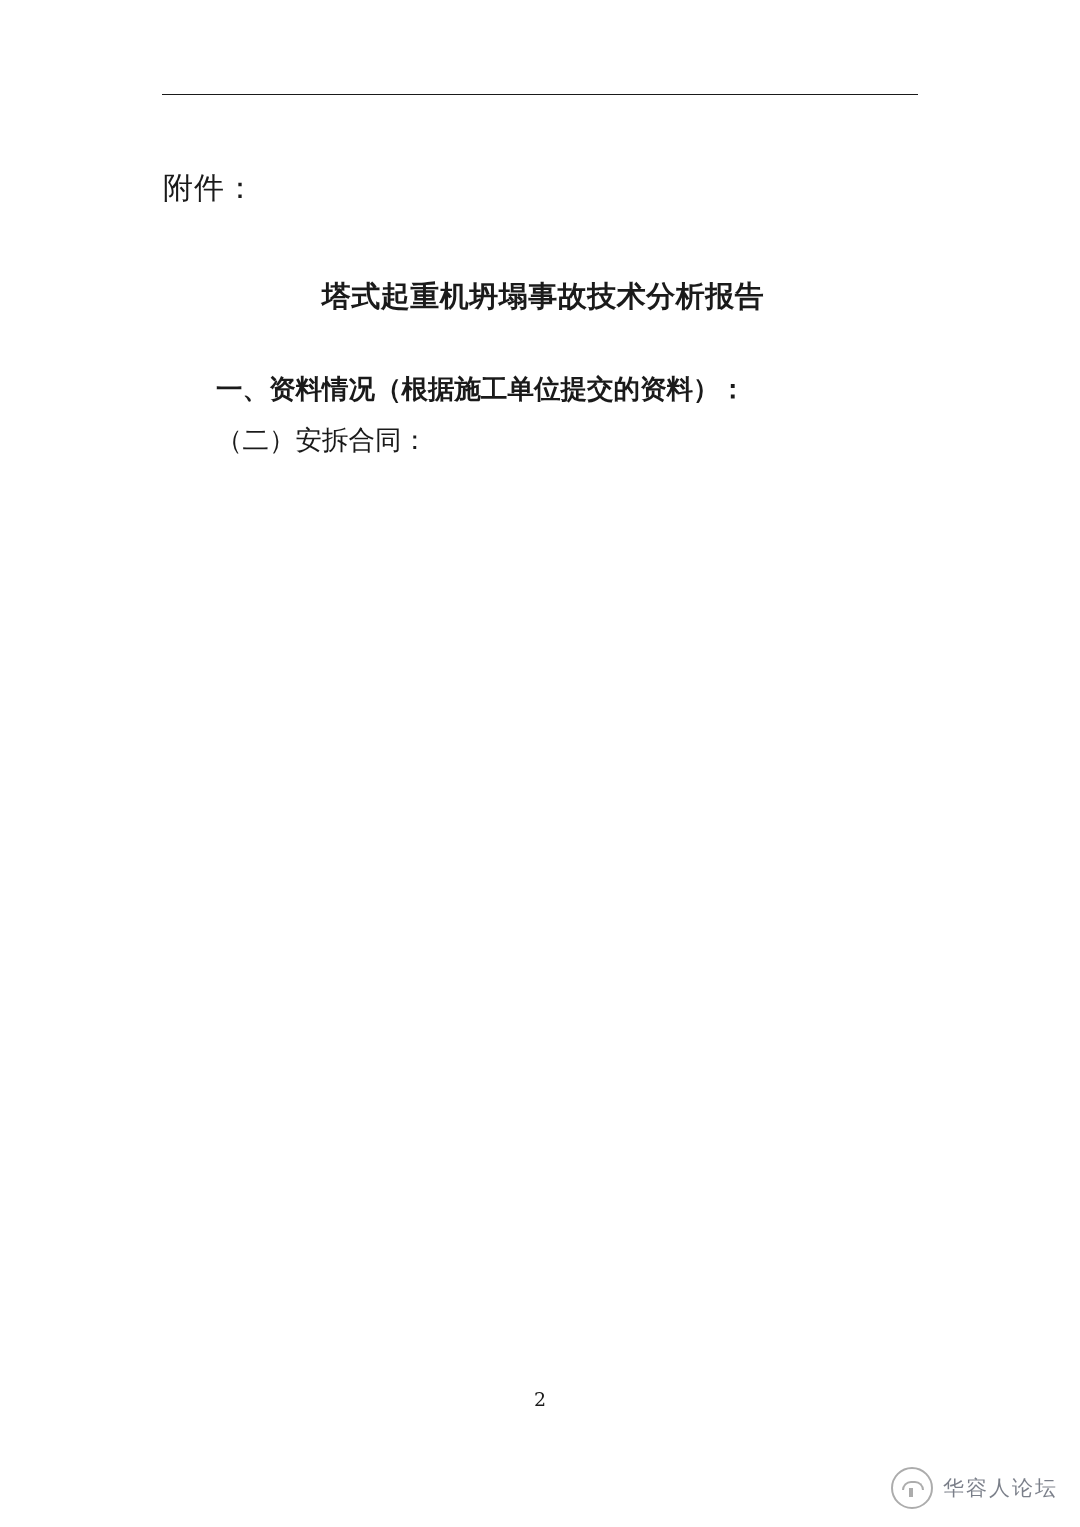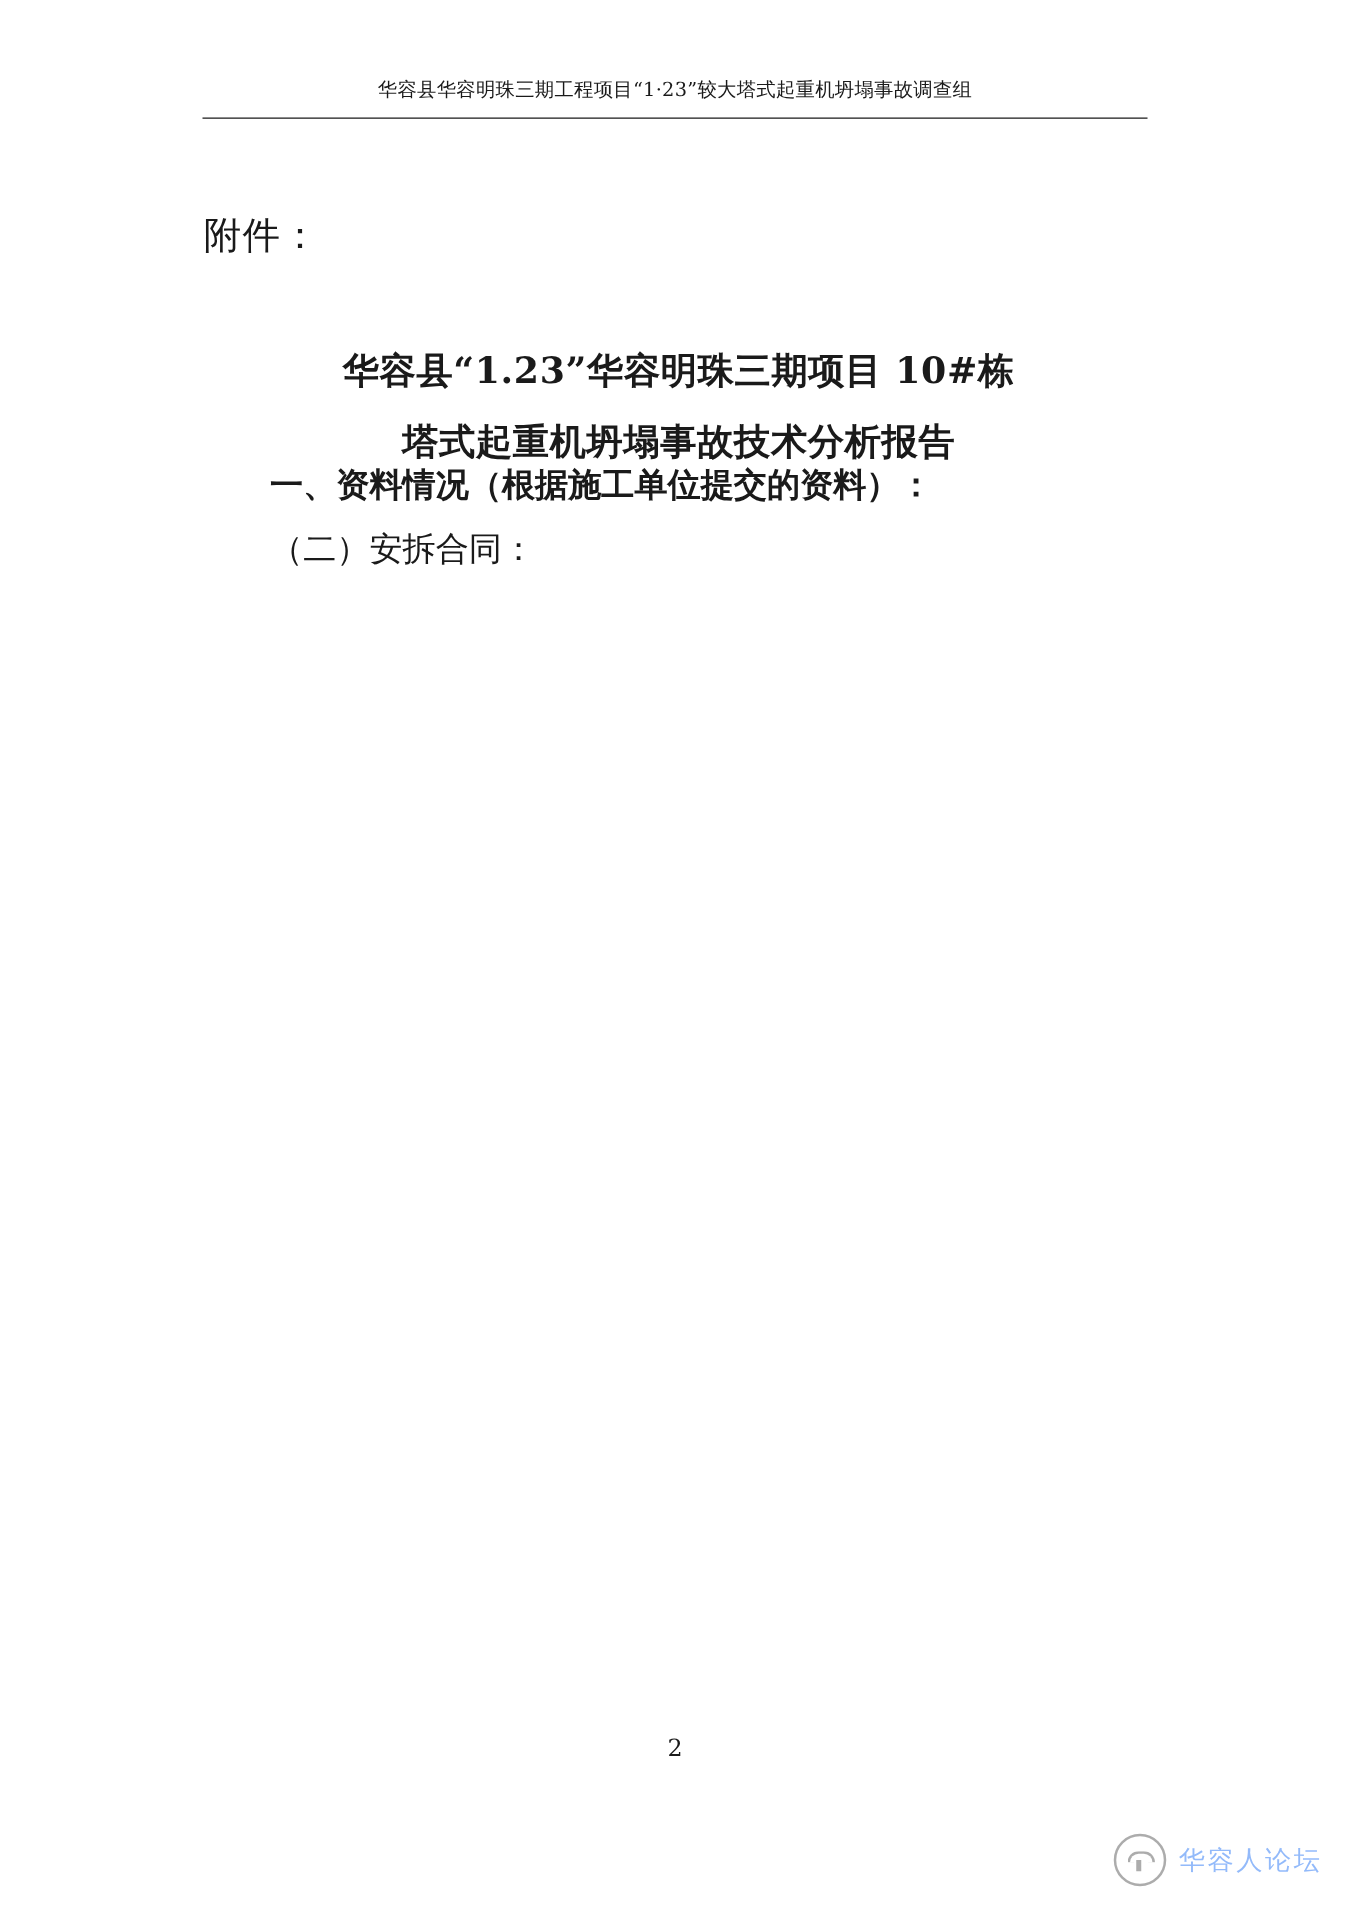--- a/index.html
+++ b/index.html
@@ -118,37 +118,35 @@
     position: absolute;
     left: 16px;
     top: 19px;
     width: 4px;
     height: 9px;
     background: #6a6a6a;
   }
   .wm-text {
     font-family: "DejaVu Sans", "Liberation Sans", sans-serif;
     font-size: 21px;
-    color: #3b82f6;
+    color: #0f172a;
     letter-spacing: 2px;
     white-space: nowrap;
   }
 </style>
 </head>
 <body>
 
 <div class="page">
 
-  <div class="header">华容县华容明珠三期工程项目“1·23”较大塔式起重机坍塌事故调查组</div>
   <div class="header-rule"></div>
 
   <div class="attachment-label">附件：</div>
 
   <div class="doc-title">
-    <div>华容县“1.23”华容明珠三期项目 10#栋</div>
     <div>塔式起重机坍塌事故技术分析报告</div>
   </div>
 
   <div class="body-text">
     <p class="indent strong-line">一、资料情况（根据施工单位提交的资料）：</p>
     <p class="indent">（二）安拆合同：</p>
   </div>
 
   <div class="page-number">2</div>
 

